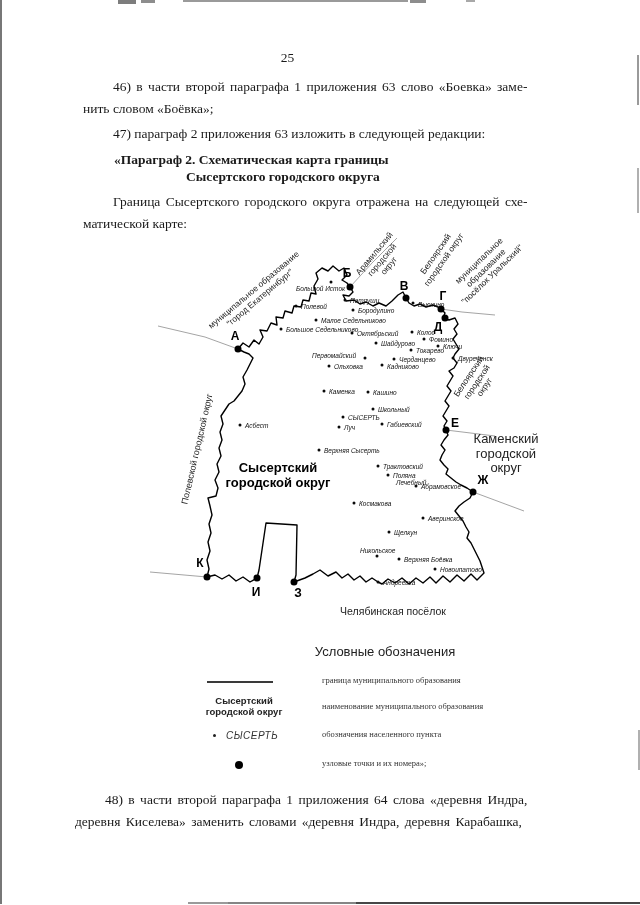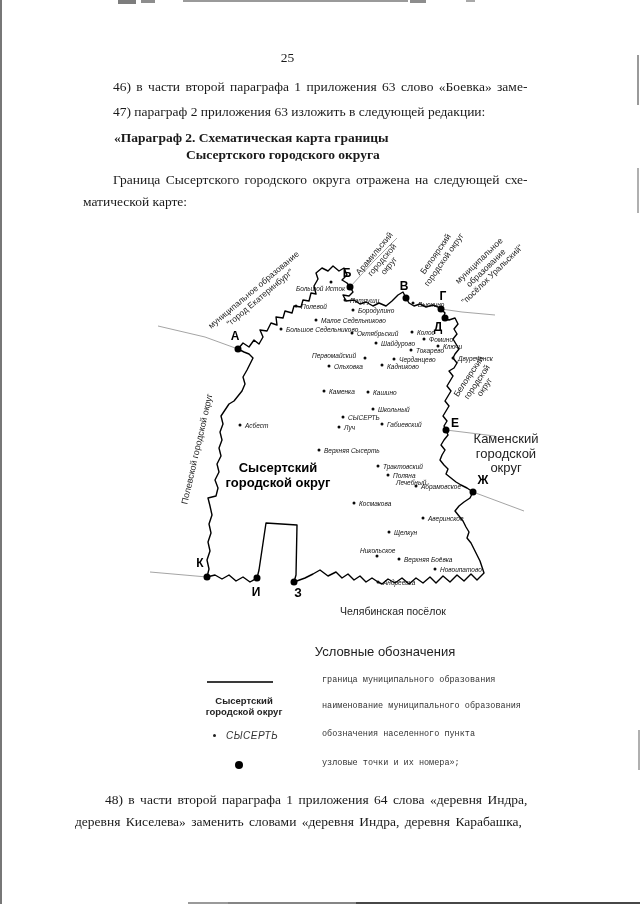--- a/index.html
+++ b/index.html
@@ -28,21 +28,21 @@
   .ndot{position:absolute;width:7px;height:7px;background:#000;border-radius:50%;
         transform:translate(-50%,-50%);}
   .nletter{position:absolute;font-size:12px;font-weight:700;color:#000;
            transform:translate(-50%,-50%);line-height:12px;}
   .rlabel{position:absolute;white-space:nowrap;text-align:center;color:#222;
           transform-origin:center;line-height:1.12;}
   .rlabel.bold{font-weight:700;color:#000;}
   
   .legend-title{position:absolute;left:280px;top:644px;width:210px;text-align:center;
       font-family:"Liberation Sans",sans-serif;font-size:13px;color:#222;}
-  .lg-desc{position:absolute;left:322px;font-family:Liberation Mono, monospace;
+  .lg-desc{position:absolute;left:322px;font-family:Liberation Serif, serif;
       font-size:8.5px;color:#333;white-space:nowrap;}
   .lg-line{position:absolute;left:207px;top:681px;width:66px;height:2px;background:#3a3a3a;}
   .lg-name{position:absolute;left:183px;top:695px;width:122px;text-align:center;
       font-family:"Liberation Sans",sans-serif;font-weight:700;font-size:9.5px;
       line-height:11px;color:#222;}
   .lg-sm-dot{position:absolute;left:213px;top:734px;width:3px;height:3px;background:#222;border-radius:50%;}
   .lg-city{position:absolute;left:226px;top:730px;font-family:"Liberation Sans",sans-serif;
       font-style:italic;font-size:10px;color:#333;letter-spacing:.5px;}
   .lg-big-dot{position:absolute;left:235px;top:761px;width:8px;height:8px;background:#000;border-radius:50%;}
 </style>
@@ -61,20 +61,21 @@
   <div class="art" style="left:637px;top:168px;width:2px;height:45px;background:#b0b0b0;"></div>
   <div class="art" style="left:638px;top:730px;width:2px;height:40px;background:#b0b0b0;"></div>
   <div class="art" style="left:188px;top:902px;width:40px;height:3px;background:#9a9a9a;"></div>
   <div class="art" style="left:228px;top:902px;width:128px;height:3px;background:#858585;"></div>
   <div class="art" style="left:356px;top:902px;width:284px;height:3px;background:#474747;"></div>
 
   <div class="pageno">25</div>
 
   <div class="textblock" id="top-text" style="top:76px;margin-left:8px;">
       <div class="tline ind just">46) в части второй параграфа 1 приложения 63 слово «Боевка» заме-</div>
+      <div class="tline ">нить словом «Боёвка»;</div>
       <div class="tline ind gap2">47) параграф 2 приложения 63 изложить в следующей редакции:</div>
       <div class="tline h1">«Параграф 2. Схематическая карта границы</div>
       <div class="tline h2">Сысертского городского округа</div>
       <div class="tline ind gap2 just">Граница Сысертского городского округа отражена на следующей схе-</div>
       <div class="tline ">матической карте:</div>
     </div>
 
   <div class="map" id="map">
     <svg width="400" height="410" viewBox="0 0 400 410">
       <path fill="none" stroke="#666" stroke-width="0.6" d="M88,119 L55,107 L8,96 M200,57 L222,33 L247,8 M291,79 L312,82 L345,85 M296,200 L345,206 M323,262 L374,281 M57,347 L0,342"></path>

